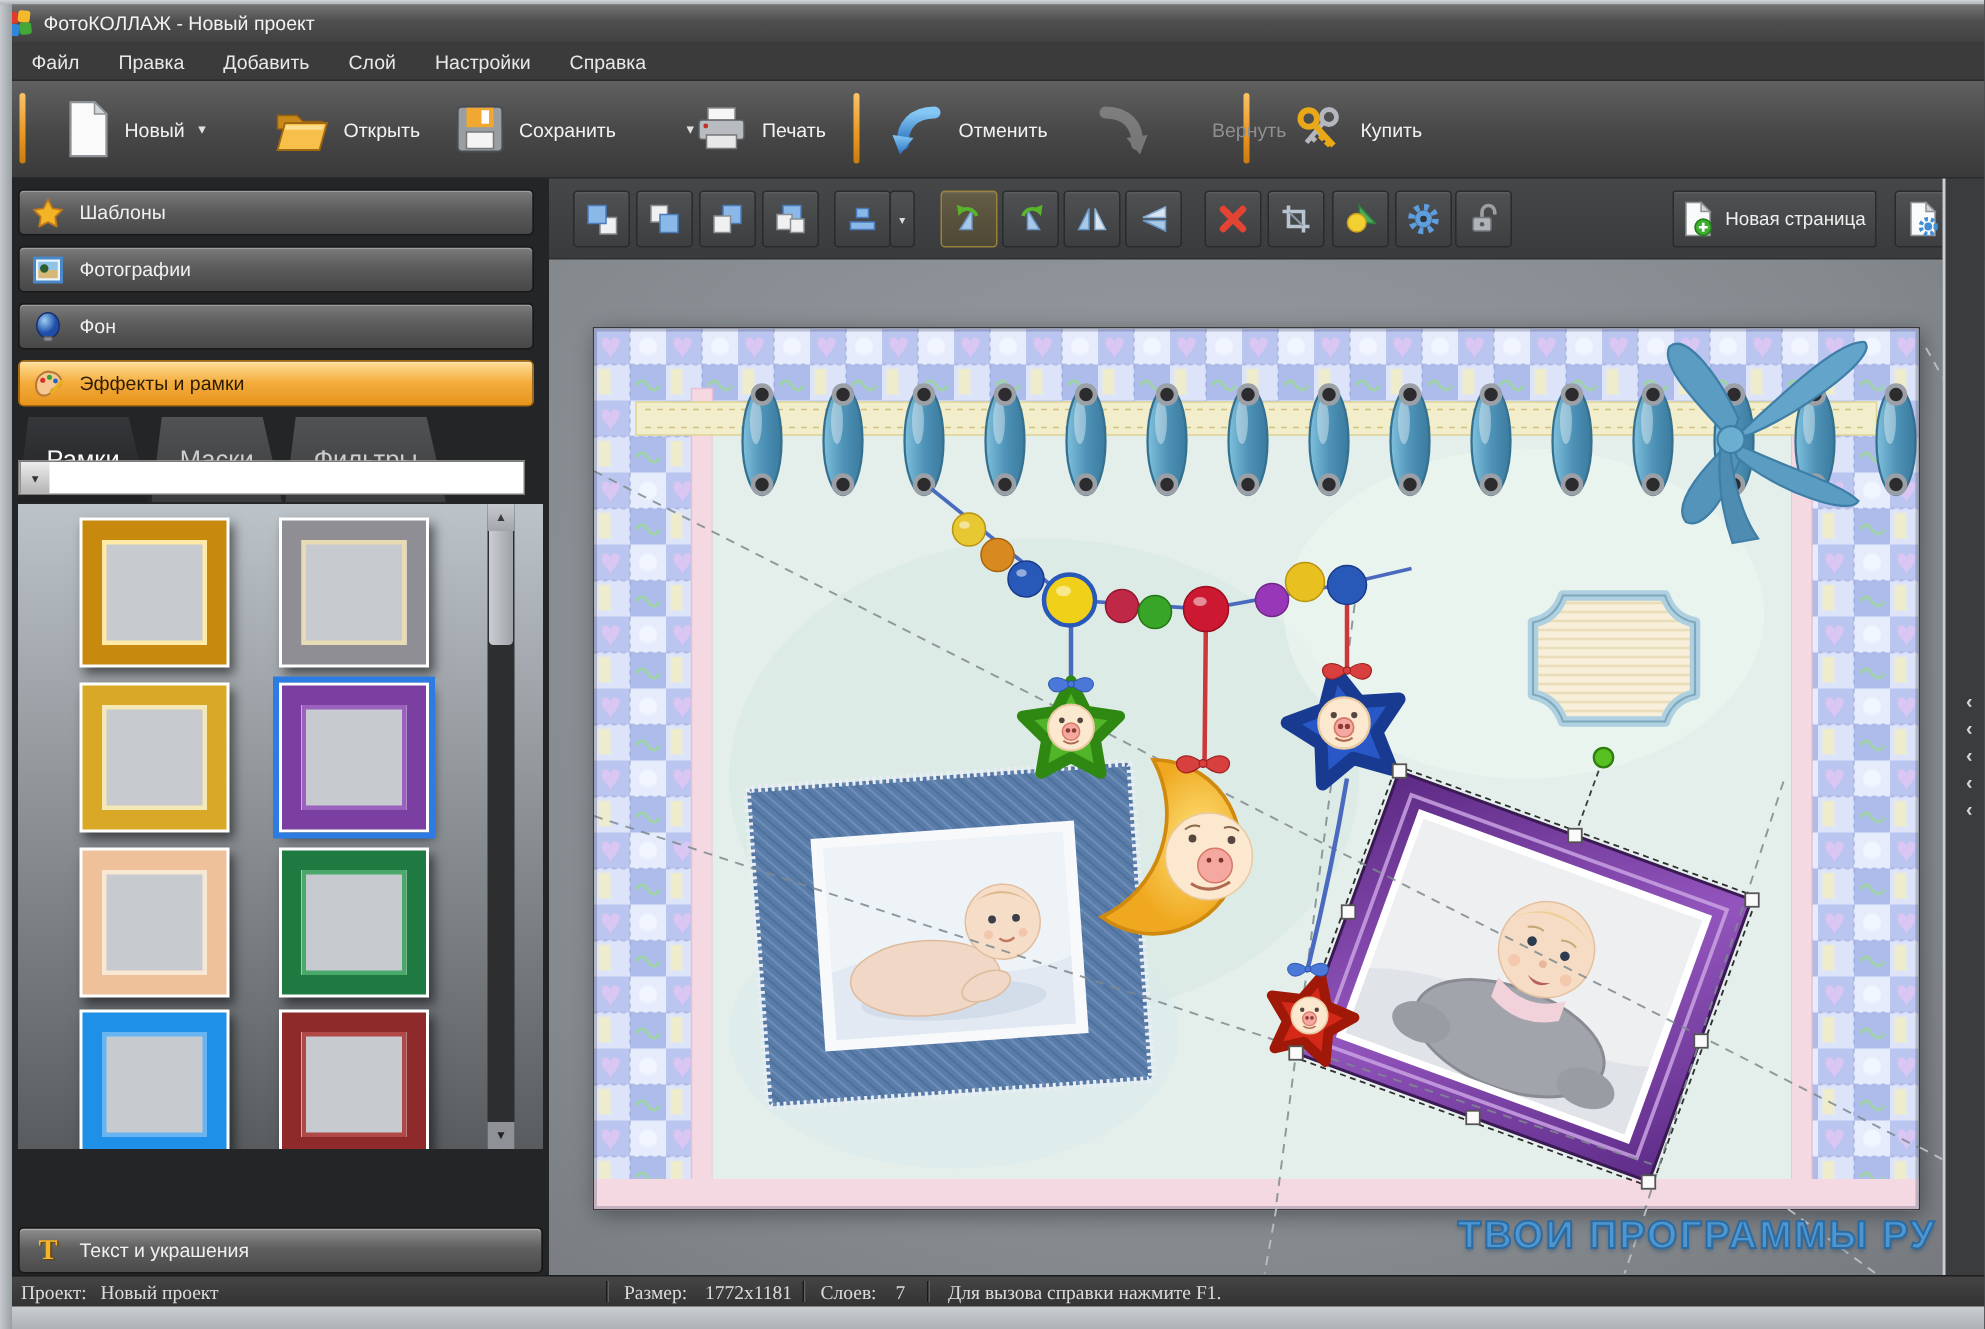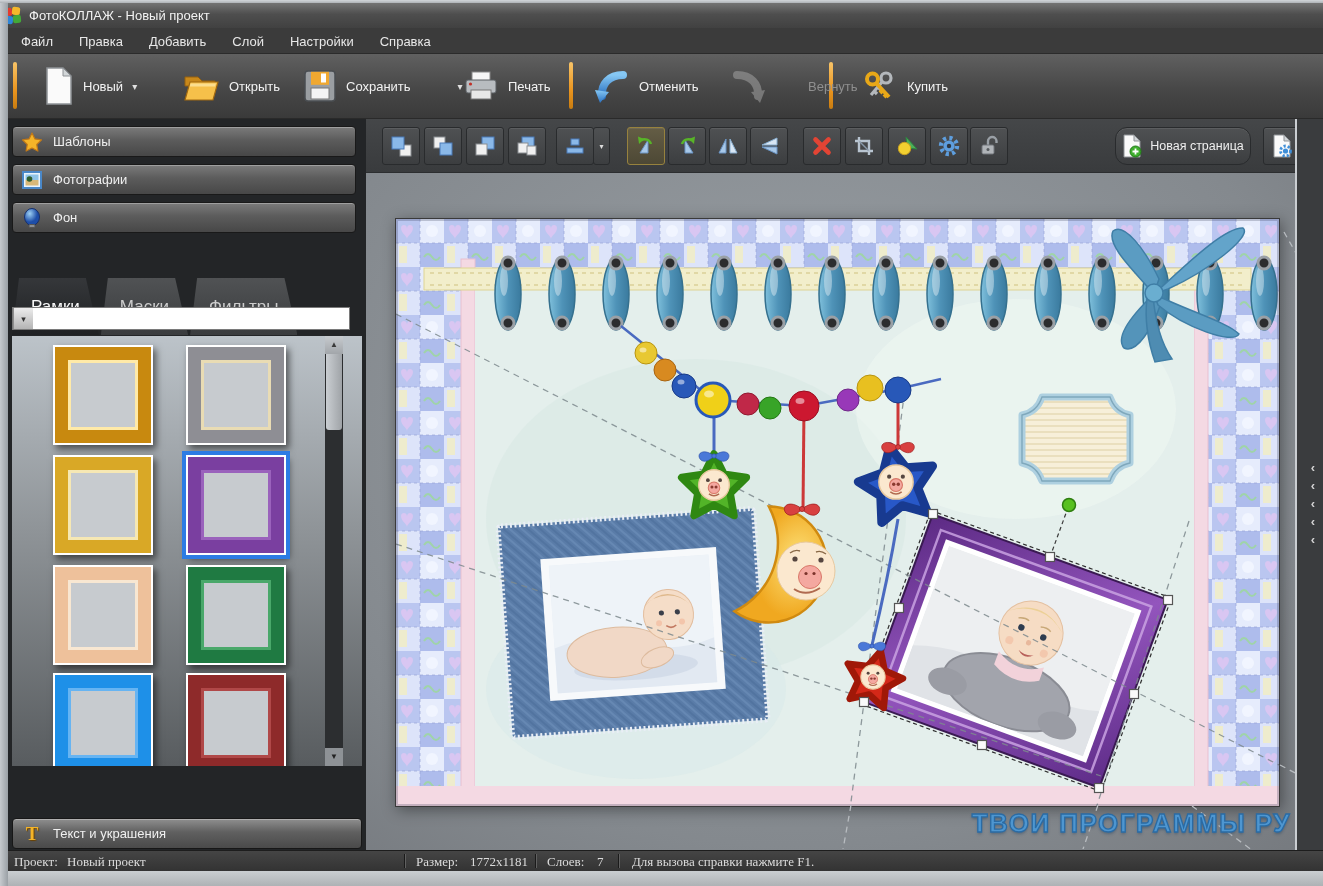--- a/index.html
+++ b/index.html
@@ -77,21 +77,21 @@
              background:radial-gradient(ellipse at 45% 42%,#9aa0a5,#84898e 70%,#75797e);}
   .work-toolbar{position:absolute;left:0;top:0;right:0;height:54px;
                 background:linear-gradient(#454749,#393b3d);border-bottom:1px solid #2c2e30;}
   .wt-btn{position:absolute;top:9px;width:36px;height:36px;border-radius:3px;border:1px solid #292b2d;
           background:linear-gradient(#4f5153,#3c3e40);box-shadow:inset 0 1px 0 rgba(255,255,255,.08);
           display:flex;align-items:center;justify-content:center;cursor:pointer;}
   .wt-btn.active{background:linear-gradient(#645d45,#4d4835);border-color:#97823e;}
   .wt-caret{position:absolute;top:9px;width:15px;height:36px;border:1px solid #292b2d;border-radius:3px;
             background:linear-gradient(#4f5153,#3c3e40);display:flex;align-items:center;justify-content:center;
             font-size:8px;color:#ddd;cursor:pointer;}
-  .new-page-btn{position:absolute;top:9px;left:749px;width:134px;height:36px;border-radius:12px;border:1px solid #292b2d;
+  .new-page-btn{position:absolute;top:9px;left:749px;width:134px;height:36px;border-radius:2px;border:1px solid #292b2d;
                 background:linear-gradient(#4f5153,#3c3e40);display:flex;align-items:center;justify-content:center;
                 gap:8px;color:#efefef;font-size:12.5px;cursor:pointer;box-shadow:inset 0 1px 0 rgba(255,255,255,.08);}
   .right-band{position:absolute;right:0;top:0;width:26px;bottom:0;background:#3a3c3e;
               border-left:2px solid #caced2;}
   .chevrons{position:absolute;right:8px;top:344px;display:flex;flex-direction:column;gap:6px;
             color:#d4d4d4;font-size:13px;font-weight:bold;line-height:12px;cursor:pointer;}
   .canvas-page{position:absolute;left:29px;top:100px;width:883px;height:587px;border:1px solid #3a3a3a;
                box-shadow:2px 3px 14px rgba(0,0,0,.4);background:#e4efec;}
   .canvas-page svg{display:block;}
   .guides-ext{position:absolute;inset:0;pointer-events:none;}
@@ -242,20 +242,32 @@
               <radialGradient id="balG" cx=".35" cy=".3">
                 <stop offset="0" stop-color="#9cd0f4"></stop>
           <stop offset="1" stop-color="#1e4ea8"></stop>
               </radialGradient>
             </defs>
           <ellipse cx="11" cy="10" rx="7.5" ry="8.5" fill="url(#balG)" stroke="#18306a"></ellipse>
           <rect x="8" y="17.5" width="6" height="3" rx="1" fill="#8a8e92" stroke="#555"></rect>
           </svg>
         </span>
       <span>Фон</span>
+    </div>
+    <div class="side-btn active" style="top:122px">
+      <span class="icon22">
+        <svg width="22" height="22" viewBox="0 0 22 22">
+          <path d="M3,12 C3,5 9,2 13,3 C19,4 21,9 19,12 C17,15 14,13 13,16 C12,19 7,19.5 5,17.5 C3.5,16 3,13.5 3,12 Z" fill="#f4c890" stroke="#b87838" stroke-width="1.4"></path>
+          <circle cx="7.5" cy="8.5" r="1.7" fill="#d83028"></circle>
+            <circle cx="12" cy="6.5" r="1.7" fill="#3aa038"></circle>
+          <circle cx="16" cy="9" r="1.6" fill="#2a62c8"></circle>
+          <path d="M13.5,16.5 L20,9.5" stroke="#e8b020" stroke-width="2.4" stroke-linecap="round"></path>
+          </svg>
+        </span>
+      <span>Эффекты и рамки</span>
     </div>
 
     <div class="tabs">
       <div class="tab active">
           <span>Рамки</span>
         </div>
       <div class="tab">
           <span>Маски</span>
         </div>
       <div class="tab">

